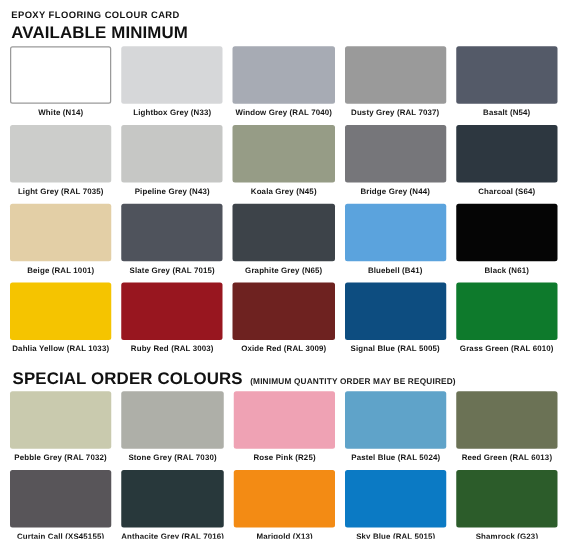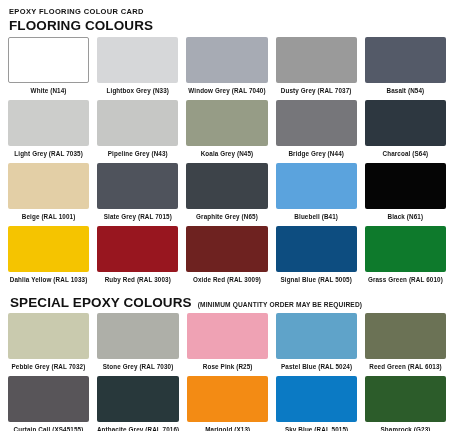--- a/index.html
+++ b/index.html
@@ -84,21 +84,21 @@
   .special-heading-wrap { margin-top: 6px; margin-bottom: 3px; }
   .block-special { }
 </style>
 </head>
 <body>
 
 <div class="card">
 
   <div class="kicker">EPOXY FLOORING COLOUR CARD</div>
 
-  <div class="section-title">FLOORING COLOURS</div>
+  <div class="section-title">AVAILABLE MINIMUM</div>
 
   <div class="grid block-available" id="available-grid">
       <div class="swatch-cell">
         <div class="swatch outlined" style="background: rgb(255, 255, 255);"></div>
         <div class="swatch-label">White (N14)</div>
       </div>
       <div class="swatch-cell">
         <div class="swatch" style="background: rgb(214, 215, 217);"></div>
         <div class="swatch-label">Lightbox Grey (N33)</div>
       </div>
@@ -170,21 +170,21 @@
         <div class="swatch" style="background: rgb(13, 77, 128);"></div>
         <div class="swatch-label">Signal Blue (RAL 5005)</div>
       </div>
       <div class="swatch-cell">
         <div class="swatch" style="background: rgb(14, 122, 44);"></div>
         <div class="swatch-label">Grass Green (RAL 6010)</div>
       </div>
     </div>
 
   <div class="special-heading-wrap section-title-row">
-    <span class="section-title">SPECIAL EPOXY COLOURS</span>
+    <span class="section-title">SPECIAL ORDER COLOURS</span>
     <span class="section-note">(MINIMUM QUANTITY ORDER MAY BE REQUIRED)</span>
   </div>
 
   <div class="grid block-special" id="special-grid">
       <div class="swatch-cell">
         <div class="swatch" style="background: rgb(201, 202, 174);"></div>
         <div class="swatch-label">Pebble Grey (RAL 7032)</div>
       </div>
       <div class="swatch-cell">
         <div class="swatch" style="background: rgb(174, 175, 168);"></div>

